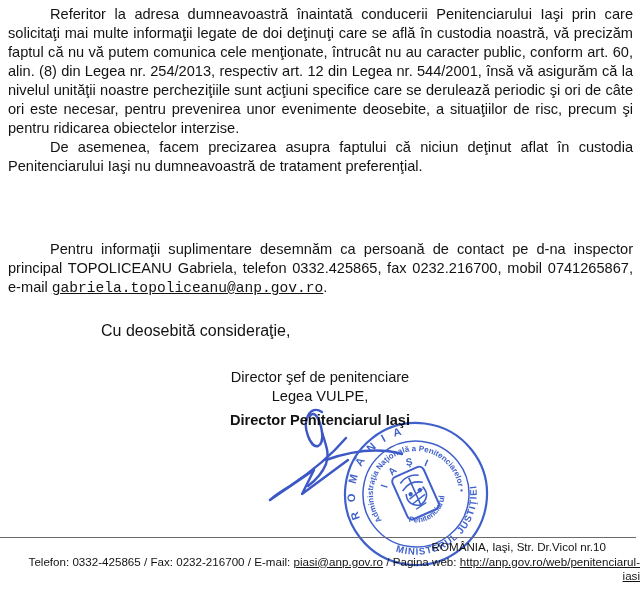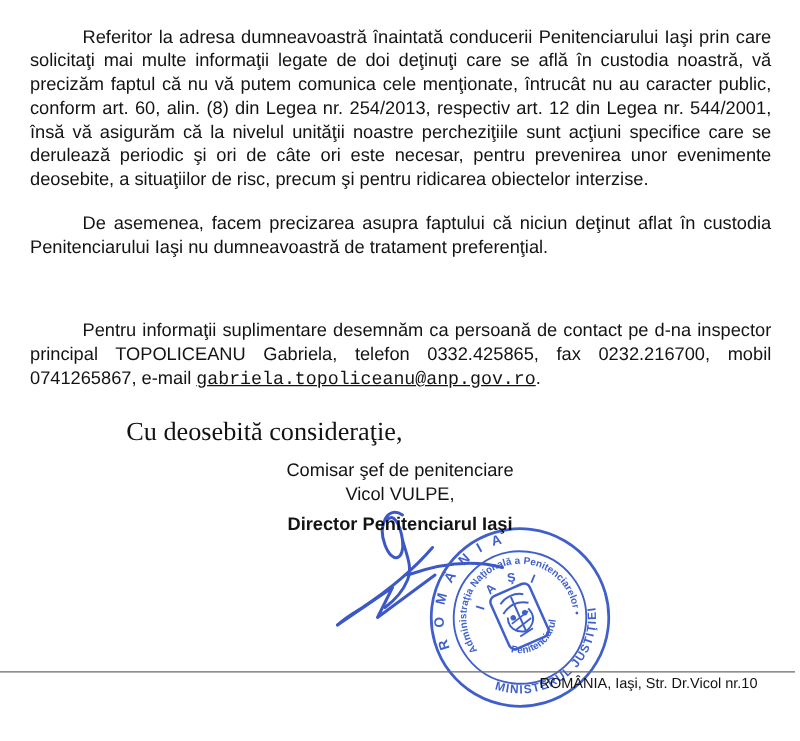--- a/index.html
+++ b/index.html
@@ -9,28 +9,27 @@
     background:#fff;
     font-family:"Liberation Sans", sans-serif;
     color:#131313;
     overflow:hidden;
   }
   .bodycopy{
     position:absolute;left:8px;right:7px;
     font-size:14.6px;line-height:19px;
     text-align:justify;
   }
-  .bodycopy p{margin:16px;text-indent:42px;}
+  .bodycopy p{margin:0;text-indent:42px;}
   .block1{top:5px;}
   .block3{top:240px;}
   .uline{text-decoration:underline;font-family:Liberation Mono, monospace;}
   .closing{
-    position:absolute;left:101px;top:333px;
-    font-size:21px;
-    font-family:Liberation Serif, serif;
+    position:absolute;left:101px;top:322px;
+    font-size:16px;
   }
   .signer{
     position:absolute;left:175px;top:368px;width:290px;
     text-align:center;font-size:14.6px;line-height:19px;
   }
   .signer .role{font-weight:bold;margin-top:5px;}
   .overlay{
     position:absolute;left:250px;top:390px;width:300px;height:203px;
     mix-blend-mode:multiply;opacity:.92;
     pointer-events:none;
@@ -56,22 +55,22 @@
     <p>De asemenea, facem precizarea asupra faptului că niciun deţinut aflat în custodia Penitenciarului Iaşi nu dumneavoastră de tratament preferenţial.</p>
   </div>
 
   <div class="bodycopy block3">
     <p><span>Pentru informaţii suplimentare desemnăm ca persoană de contact pe d-na inspector principal TOPOLICEANU Gabriela, telefon 0332.425865, fax 0232.216700, mobil 0741265867, e-mail </span><span class="uline">gabriela.topoliceanu@anp.gov.ro</span><span>.</span></p>
   </div>
 
   <div class="closing">Cu deosebită consideraţie,</div>
 
   <div class="signer">
-    <div>Comisar şef de penitenciare</div>
-    <div>Vicol VULPE,</div>
+    <div>Director şef de penitenciare</div>
+    <div>Legea VULPE,</div>
     <div class="role">Director Penitenciarul Iaşi</div>
   </div>
 
   <svg class="overlay" viewBox="0 0 300 203">
 
     <g fill="none" stroke="#2b49c2" stroke-width="2.4" stroke-linecap="round" stroke-linejoin="round">
       <path d="M 72 22 C 60 14, 52 30, 58 46 C 64 62, 74 58, 72 42 C 70 28, 64 20, 60 26"></path>
       <path d="M 72 42 C 76 56, 80 64, 76 74 C 72 84, 66 90, 58 96"></path>
       <path d="M 96 48 C 84 62, 64 80, 40 96 C 30 102, 24 106, 20 110"></path>
       <path d="M 20 110 L 64 80 L 52 104 L 98 70"></path>
@@ -113,15 +112,17 @@
         <path d="M -8 2 L 8 -2 M -8 8 L 8 4 M -6 14 L 6 12" stroke-width="1.4"></path>
         <circle cx="-5" cy="-2" r="2.2" fill="#2e52c6" stroke="none"></circle>
         <circle cx="5" cy="-2" r="2.2" fill="#2e52c6" stroke="none"></circle>
       </g>
     </g>
   </svg>
 
   <div class="footrule"></div>
   <div class="footer">
     <div class="f1">ROMÂNIA, Iaşi, Str. Dr.Vicol nr.10</div>
+    <div><span>Telefon:  0332-425865 / Fax: 0232-216700 / E-mail: </span><span class="flink">piasi@anp.gov.ro</span><span> / Pagina web: </span><span class="flink">http://anp.gov.ro/web/penitenciarul-</span></div>
+    <div><span class="flink">iasi</span></div>
   </div>
 
 </div>
 
 </body></html>

